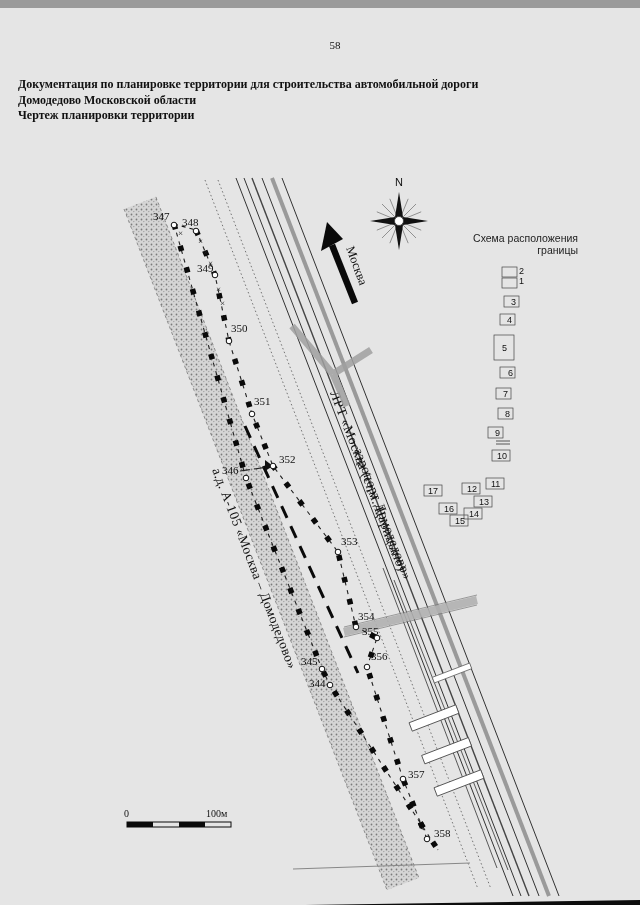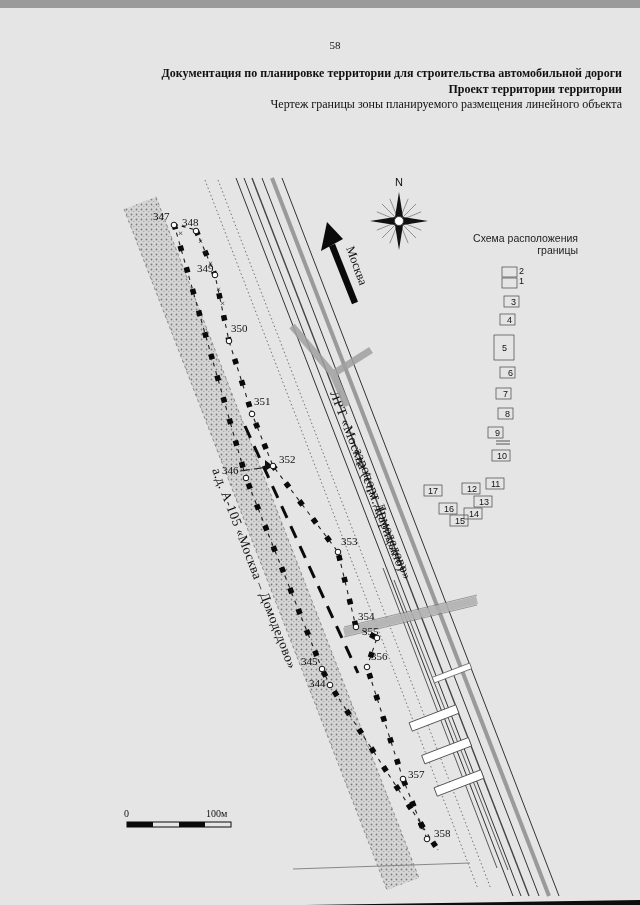--- a/index.html
+++ b/index.html
@@ -1,19 +1,19 @@
 <!DOCTYPE html>
 <html><head>
 <meta charset="utf-8">
 <style>
   html,body{margin:0;padding:0;background:#9a9a9a;}
   .page{width:640px;height:905px;background:#e5e5e5;position:relative;overflow:hidden;margin:8px auto;
         font-family:"Liberation Serif",serif;color:#111;}
   .pageno{position:absolute;top:31px;left:30px;right:0;text-align:center;font-size:11px;}
-  .titles{position:absolute;top:58px;left:18px;right:18px;text-align:right;
+  .titles{position:absolute;top:69px;left:18px;right:18px;text-align:left;
           font-weight:bold;font-size:12px;line-height:15.5px;}
   .titles .t5{font-weight:normal;}
   .schema-title{position:absolute;left:452px;top:224px;width:126px;text-align:right;
                 font-family:"Liberation Sans",sans-serif;font-size:10.5px;line-height:12px;color:#222;}
   svg.map{position:absolute;left:0;top:0;}
   svg text{font-family:"Liberation Serif",serif;}
   .plabel{font-size:11px;fill:#111;}
   .roadlabel{font-size:13.5px;fill:#111;letter-spacing:.4px;}
   .sheetnum{font-family:"Liberation Sans",sans-serif;font-size:9px;fill:#111;}
   .cross{font-size:9px;fill:#222;}
@@ -23,22 +23,22 @@
 </style>
 </head>
 <body>
 
 <div class="page">
 
   <div class="pageno">58</div>
 
   <div class="titles">
     <div class="t1">Документация по планировке территории для строительства автомобильной дороги</div>
-    <div class="t4">Проект территории территории</div>
-    <div class="t5">Чертеж границы зоны планируемого размещения линейного объекта</div>
+    <div class="t3">Домодедово Московской области</div>
+    <div class="t4">Чертеж планировки территории</div>
   </div>
 
   <div class="schema-title">
     <div>Схема расположения</div>
     <div>границы</div>
   </div>
 
   <svg class="map" width="640" height="905" viewBox="0 0 640 905">
     <defs>
       <pattern id="stipple" width="5" height="5" patternUnits="userSpaceOnUse">

